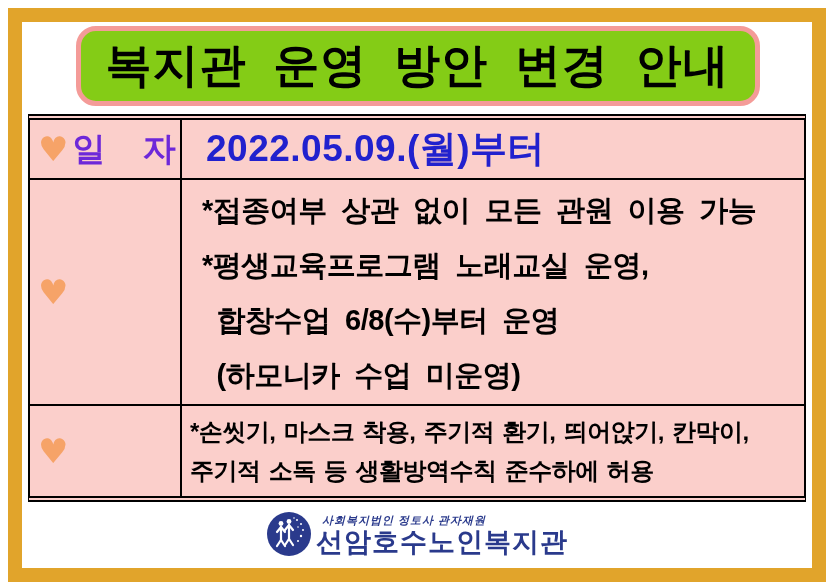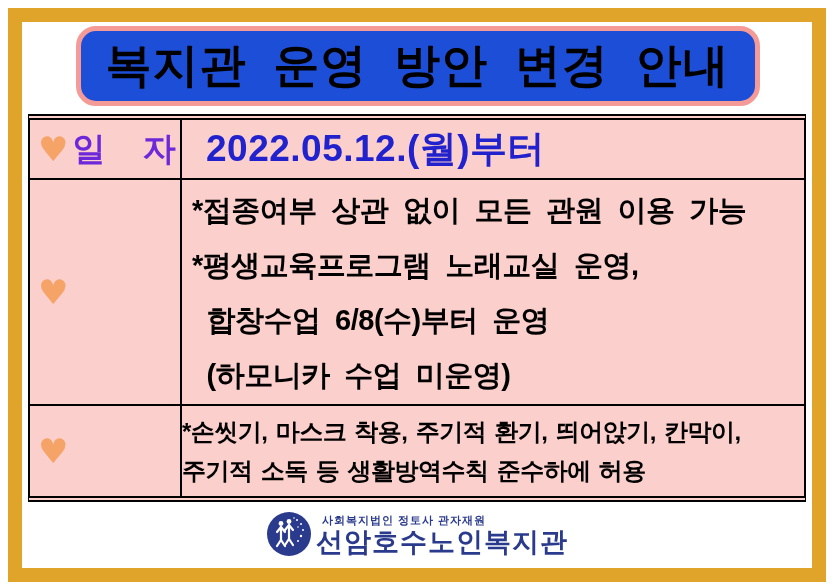--- a/index.html
+++ b/index.html
@@ -8,21 +8,21 @@
     font-family:"Liberation Sans","DejaVu Sans",sans-serif;
     overflow:hidden;
   }
   .gold-frame{
     position:absolute;left:8px;right:9px;top:8px;bottom:3px;
     border:14px solid #E1A42B;pointer-events:none;
   }
   .title-box{
     position:absolute;top:26px;left:50%;transform:translateX(-50%);
     width:684px;height:80px;box-sizing:border-box;
-    background:#1d4ed8;border:5px solid #F49B98;border-radius:20px;
+    background:#84cc16;border:5px solid #F49B98;border-radius:20px;
     display:flex;align-items:center;justify-content:center;
   }
   .title-text{
     font-size:46px;font-weight:900;color:#000;
     letter-spacing:1px;word-spacing:13px;white-space:nowrap;
   }
   .notice-table{
     position:absolute;left:28px;top:114px;width:778px;box-sizing:border-box;
     background:#FBCFCB;
     border-top:6px double #000;border-bottom:6px double #000;
@@ -43,42 +43,42 @@
     font-size:33px;font-weight:900;color:#6d28d9;word-spacing:28px;white-space:pre;
   }
   .value-cell{box-sizing:border-box;}
   .date-cell{
     display:flex;align-items:center;padding-left:24px;
   }
   .date-text{
     color:#2121CE;font-size:37px;font-weight:900;letter-spacing:0.5px;
   }
   .content-cell{
-    padding:3px 4px 0 10px;
+    padding:3px 4px 0 20px;
   }
   .content-text{
     font-size:29px;font-weight:900;color:#000;line-height:55px;
     white-space:pre-wrap;word-spacing:7px;letter-spacing:-0.5px;
   }
   .remark-cell{
-    padding:6px 4px 0 0;
+    padding:6px 4px 0 8px;
   }
   .remark-text{
     font-size:24px;font-weight:900;color:#000;line-height:39px;
     white-space:pre-wrap;word-spacing:2px;letter-spacing:-0.5px;
   }
   .footer{
     position:absolute;top:512px;left:0;width:100%;
     display:flex;justify-content:center;align-items:center;
   }
   .emblem{width:44px;height:44px;flex:0 0 auto;margin-right:5px;}
   .org-block{display:flex;flex-direction:column;align-items:flex-start;}
   .foundation-text{
     font-size:11px;color:#2A3A8C;font-weight:700;letter-spacing:1px;
-    margin-left:6px;margin-bottom:1px;
+    margin-left:6px;margin-bottom:1px;font-style:italic;
   }
   .org-text{
     font-size:27px;font-weight:900;color:#2A3A8C;letter-spacing:1px;line-height:1;
   }
 </style>
 </head>
 <body>
 
 <div class="gold-frame"></div>
 
@@ -86,21 +86,21 @@
   <span class="title-text">복지관 운영 방안 변경 안내</span>
 </div>
 
 <div class="notice-table">
 
   <div class="label-cell row-sep">
     <span class="heart">♥</span>
     <span class="label-text">일 자</span>
   </div>
   <div class="value-cell date-cell row-sep">
-    <span class="date-text">2022.05.12.(월)부터</span>
+    <span class="date-text">2022.05.09.(월)부터</span>
   </div>
 
   <div class="label-cell row-sep">
     <span class="heart">♥</span>
   </div>
   <div class="value-cell content-cell row-sep">
     <div class="content-text">*접종여부 상관 없이 모든 관원 이용 가능
 *평생교육프로그램 노래교실 운영,
  합창수업 6/8(수)부터 운영
  (하모니카 수업 미운영)</div>

